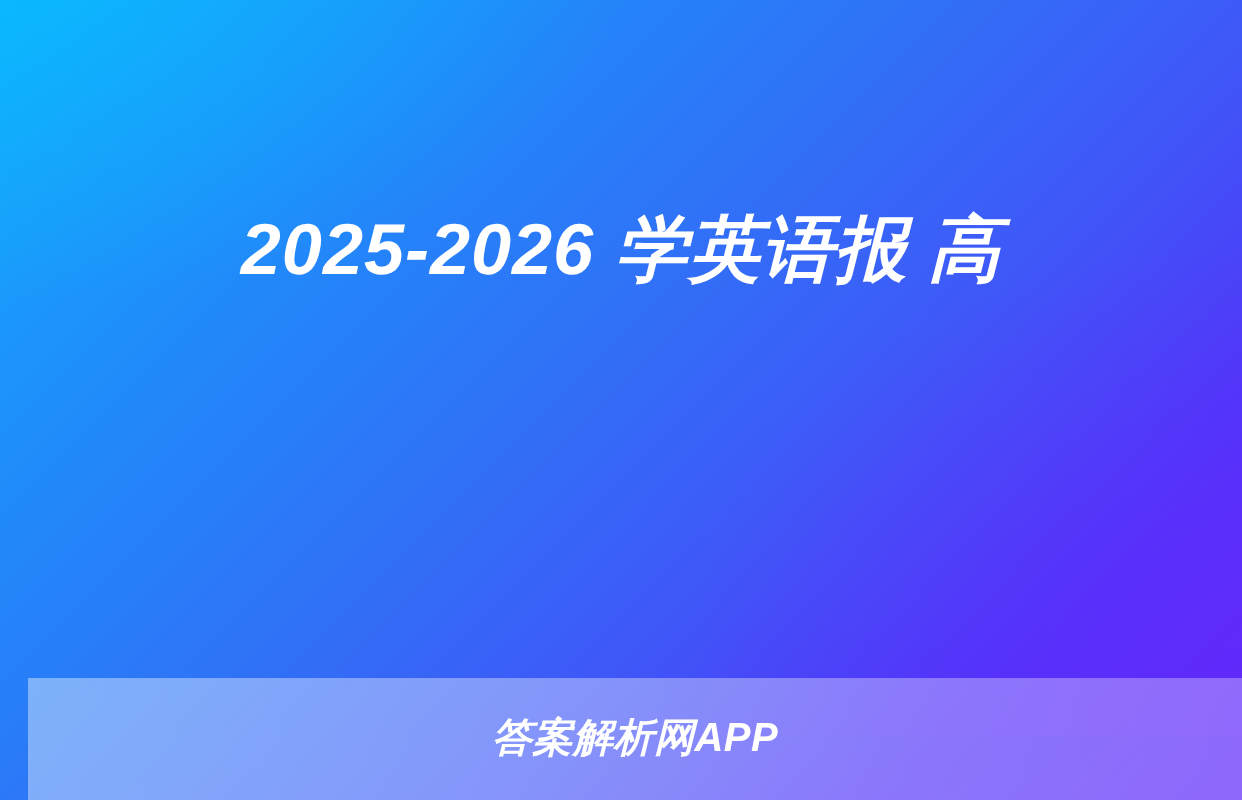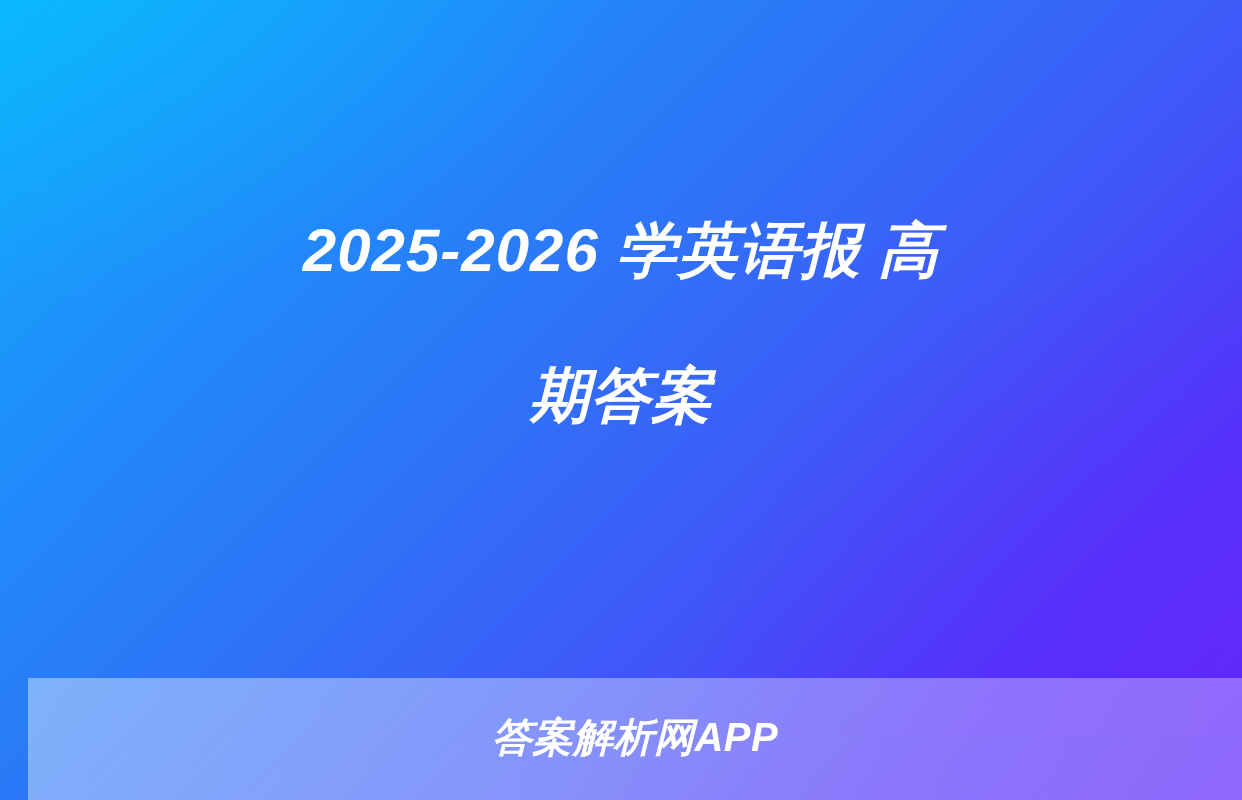--- a/index.html
+++ b/index.html
@@ -63,21 +63,21 @@
     top: 178px;
     z-index: 3;
     padding: 0 56px;
     box-sizing: border-box;
     text-align: center;
   }
 
   .title-line {
     display: block;
     color: #ffffff;
-    font-size: 60px;
+    font-size: 72px;
     line-height: 145px;
     font-weight: 700;
     font-style: italic;
     letter-spacing: 1px;
     white-space: nowrap;
     text-rendering: geometricPrecision;
   }
 
   .footer-band {
     position: absolute;
@@ -107,20 +107,19 @@
     transform: translateY(-2px);
   }
 </style>
 </head>
 <body>
 
 <div id="banner-card">
 
   <div class="title-block">
     <span class="title-line">2025-2026 学英语报 高</span>
-    <span class="title-line">期答案</span>
   </div>
 
   <div class="footer-band">
     <span class="footer-text">答案解析网APP</span>
   </div>
 
 </div>
 
 </body></html>

